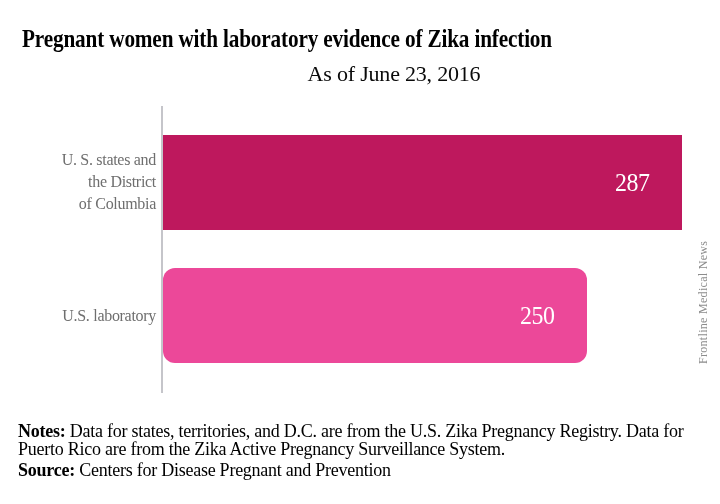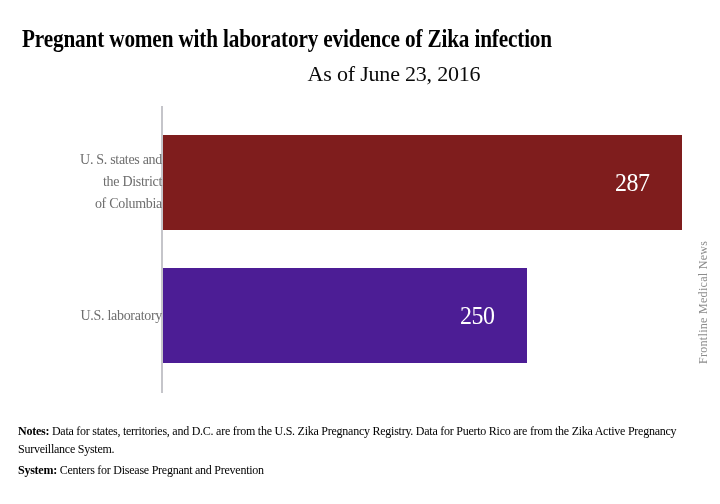--- a/index.html
+++ b/index.html
@@ -62,25 +62,25 @@
   .val {
     color: #ffffff;
     font-size: 26px;
     font-weight: 400;
     letter-spacing: -0.5px;
     transform: scaleX(0.92);
     transform-origin: 100% 50%;
   }
   .cat {
     position: absolute;
-    left: 14px;
+    left: 8px;
     width: 148px;
     text-align: right;
     color: #6e6e6e;
-    font-size: 14px;
+    font-size: 16px;
     line-height: 22px;
     letter-spacing: -0.3px;
     white-space: pre-line;
   }
   .cat1 { top: 149px; }
   .cat2 { top: 305px; }
   .credit {
     position: absolute;
     left: 696px;
     top: 364px;
@@ -89,21 +89,21 @@
     white-space: nowrap;
     font-size: 12px;
     letter-spacing: 0.3px;
     color: #8c8c8c;
   }
   .notes, .source {
     position: absolute;
     left: 18px;
     margin: 0;
     width: 694px;
-    font-size: 12px;
+    font-size: 18px;
     line-height: 18px;
     letter-spacing: -0.25px;
     color: #000;
   }
   .notes { top: 422px; }
   .source { top: 461px; }
   .notes b, .source b { font-weight: 700; }
 </style>
 </head>
 <body>
@@ -116,28 +116,28 @@
 
   <div class="plot">
     <div class="axis"></div>
 
     <div class="cat cat1">U. S. states and
 the District
 of Columbia</div>
 
     <div class="cat cat2">U.S. laboratory</div>
 
-    <div class="bar bar1" style="width: 519px; background: #7f1d1d;">
+    <div class="bar bar1" style="width: 519px; background: #be185d;">
       <span class="val">287</span>
     </div>
 
-    <div class="bar bar2" style="width: 364px; background: #4c1d95;">
+    <div class="bar bar2" style="width: 424px; background: #ec4899; border-radius: 12px;">
       <span class="val">250</span>
     </div>
   </div>
 
   <div class="credit">Frontline Medical News</div>
 
   <p class="notes"><b>Notes:</b><span> Data for states, territories, and D.C. are from the U.S. Zika Pregnancy Registry. Data for Puerto Rico are from the Zika Active Pregnancy Surveillance System.</span></p>
 
-  <p class="source"><b>System:</b><span> Centers for Disease Pregnant and Prevention</span></p>
+  <p class="source"><b>Source:</b><span> Centers for Disease Pregnant and Prevention</span></p>
 
 </div>
 
 </body></html>

